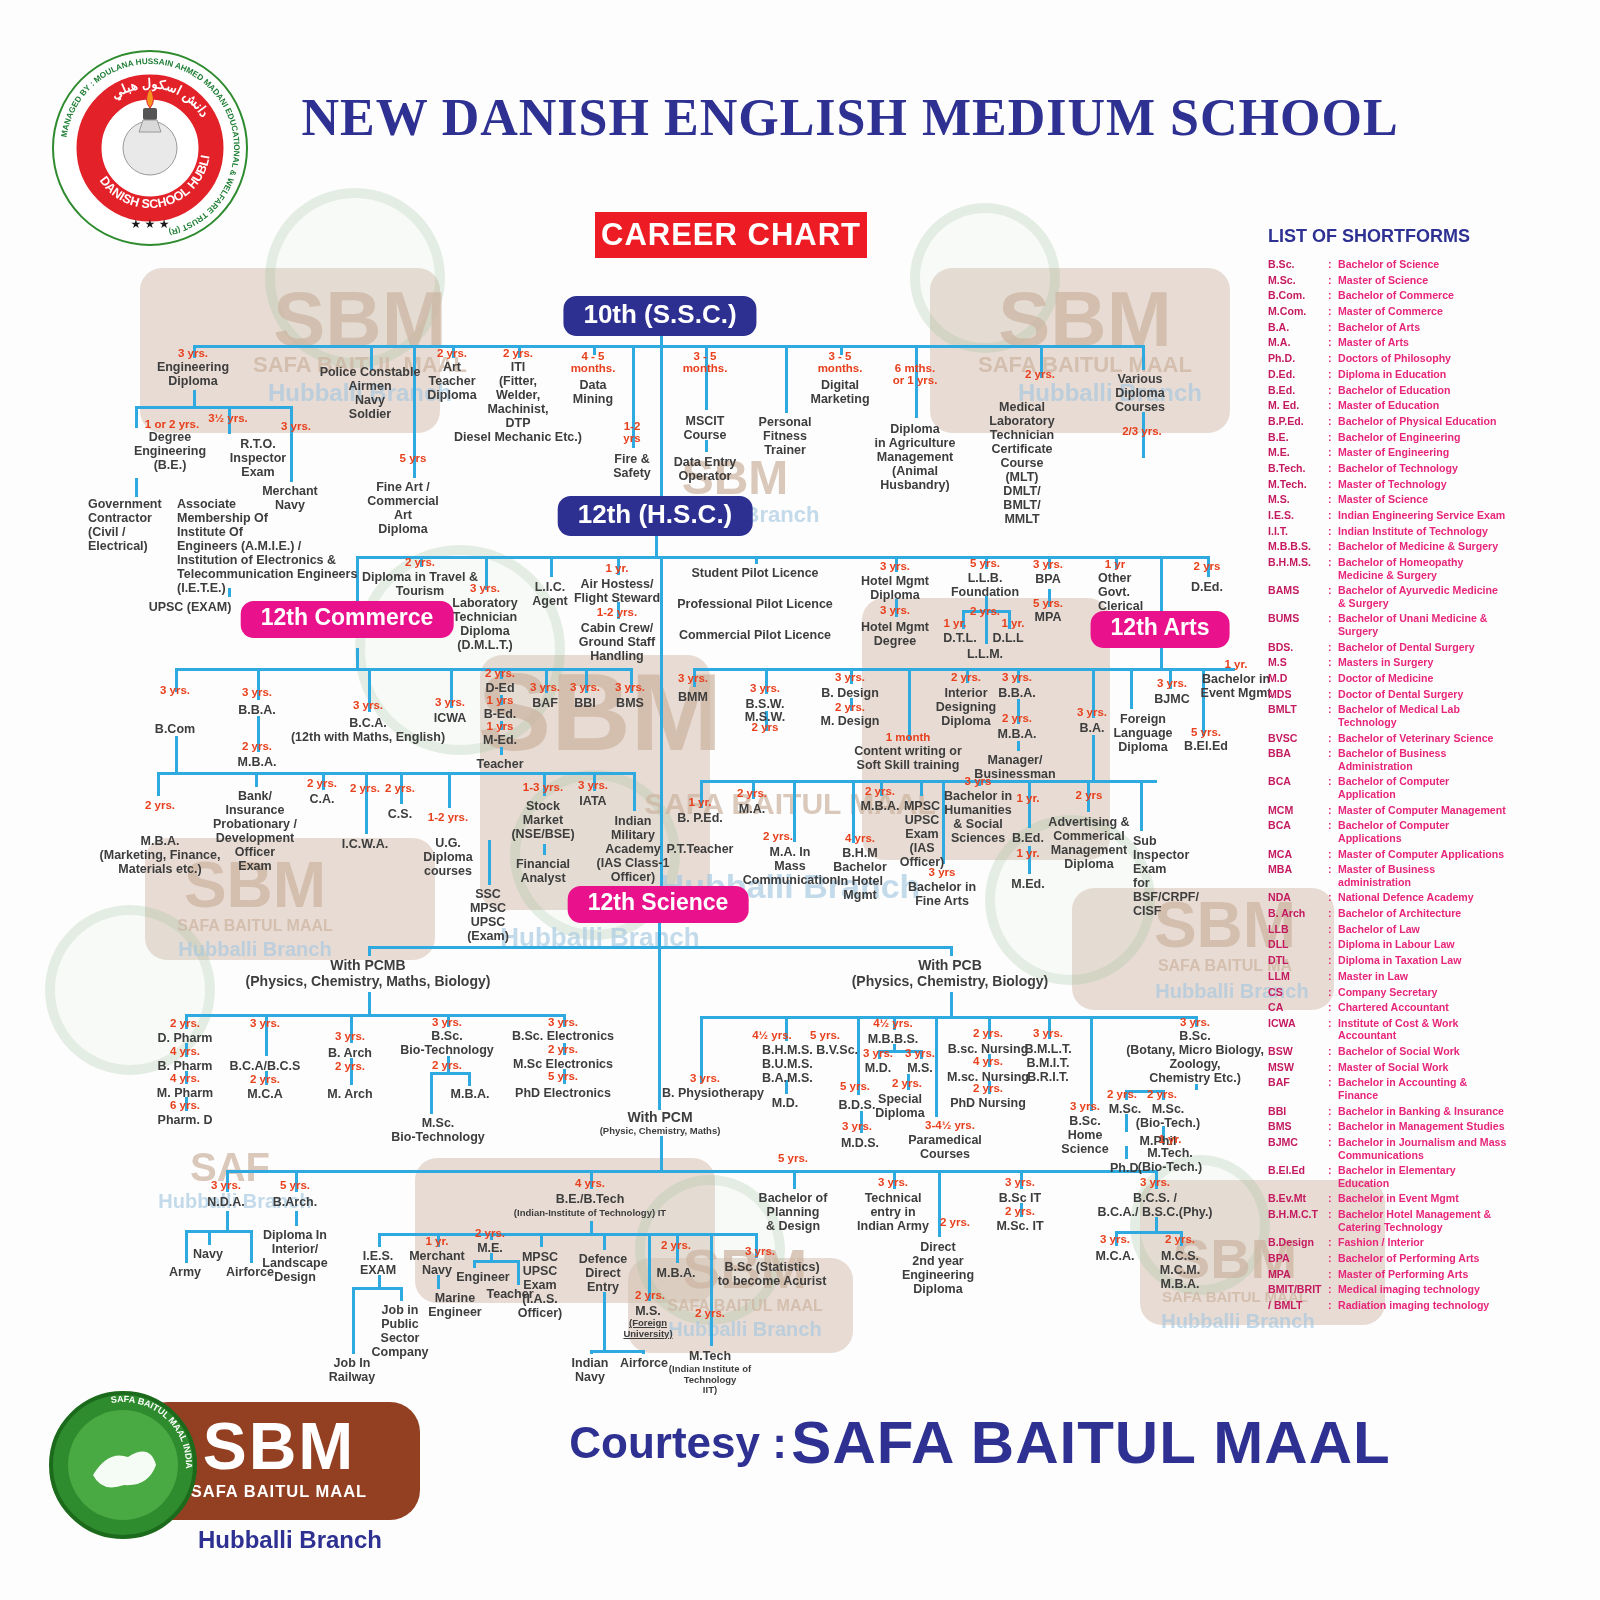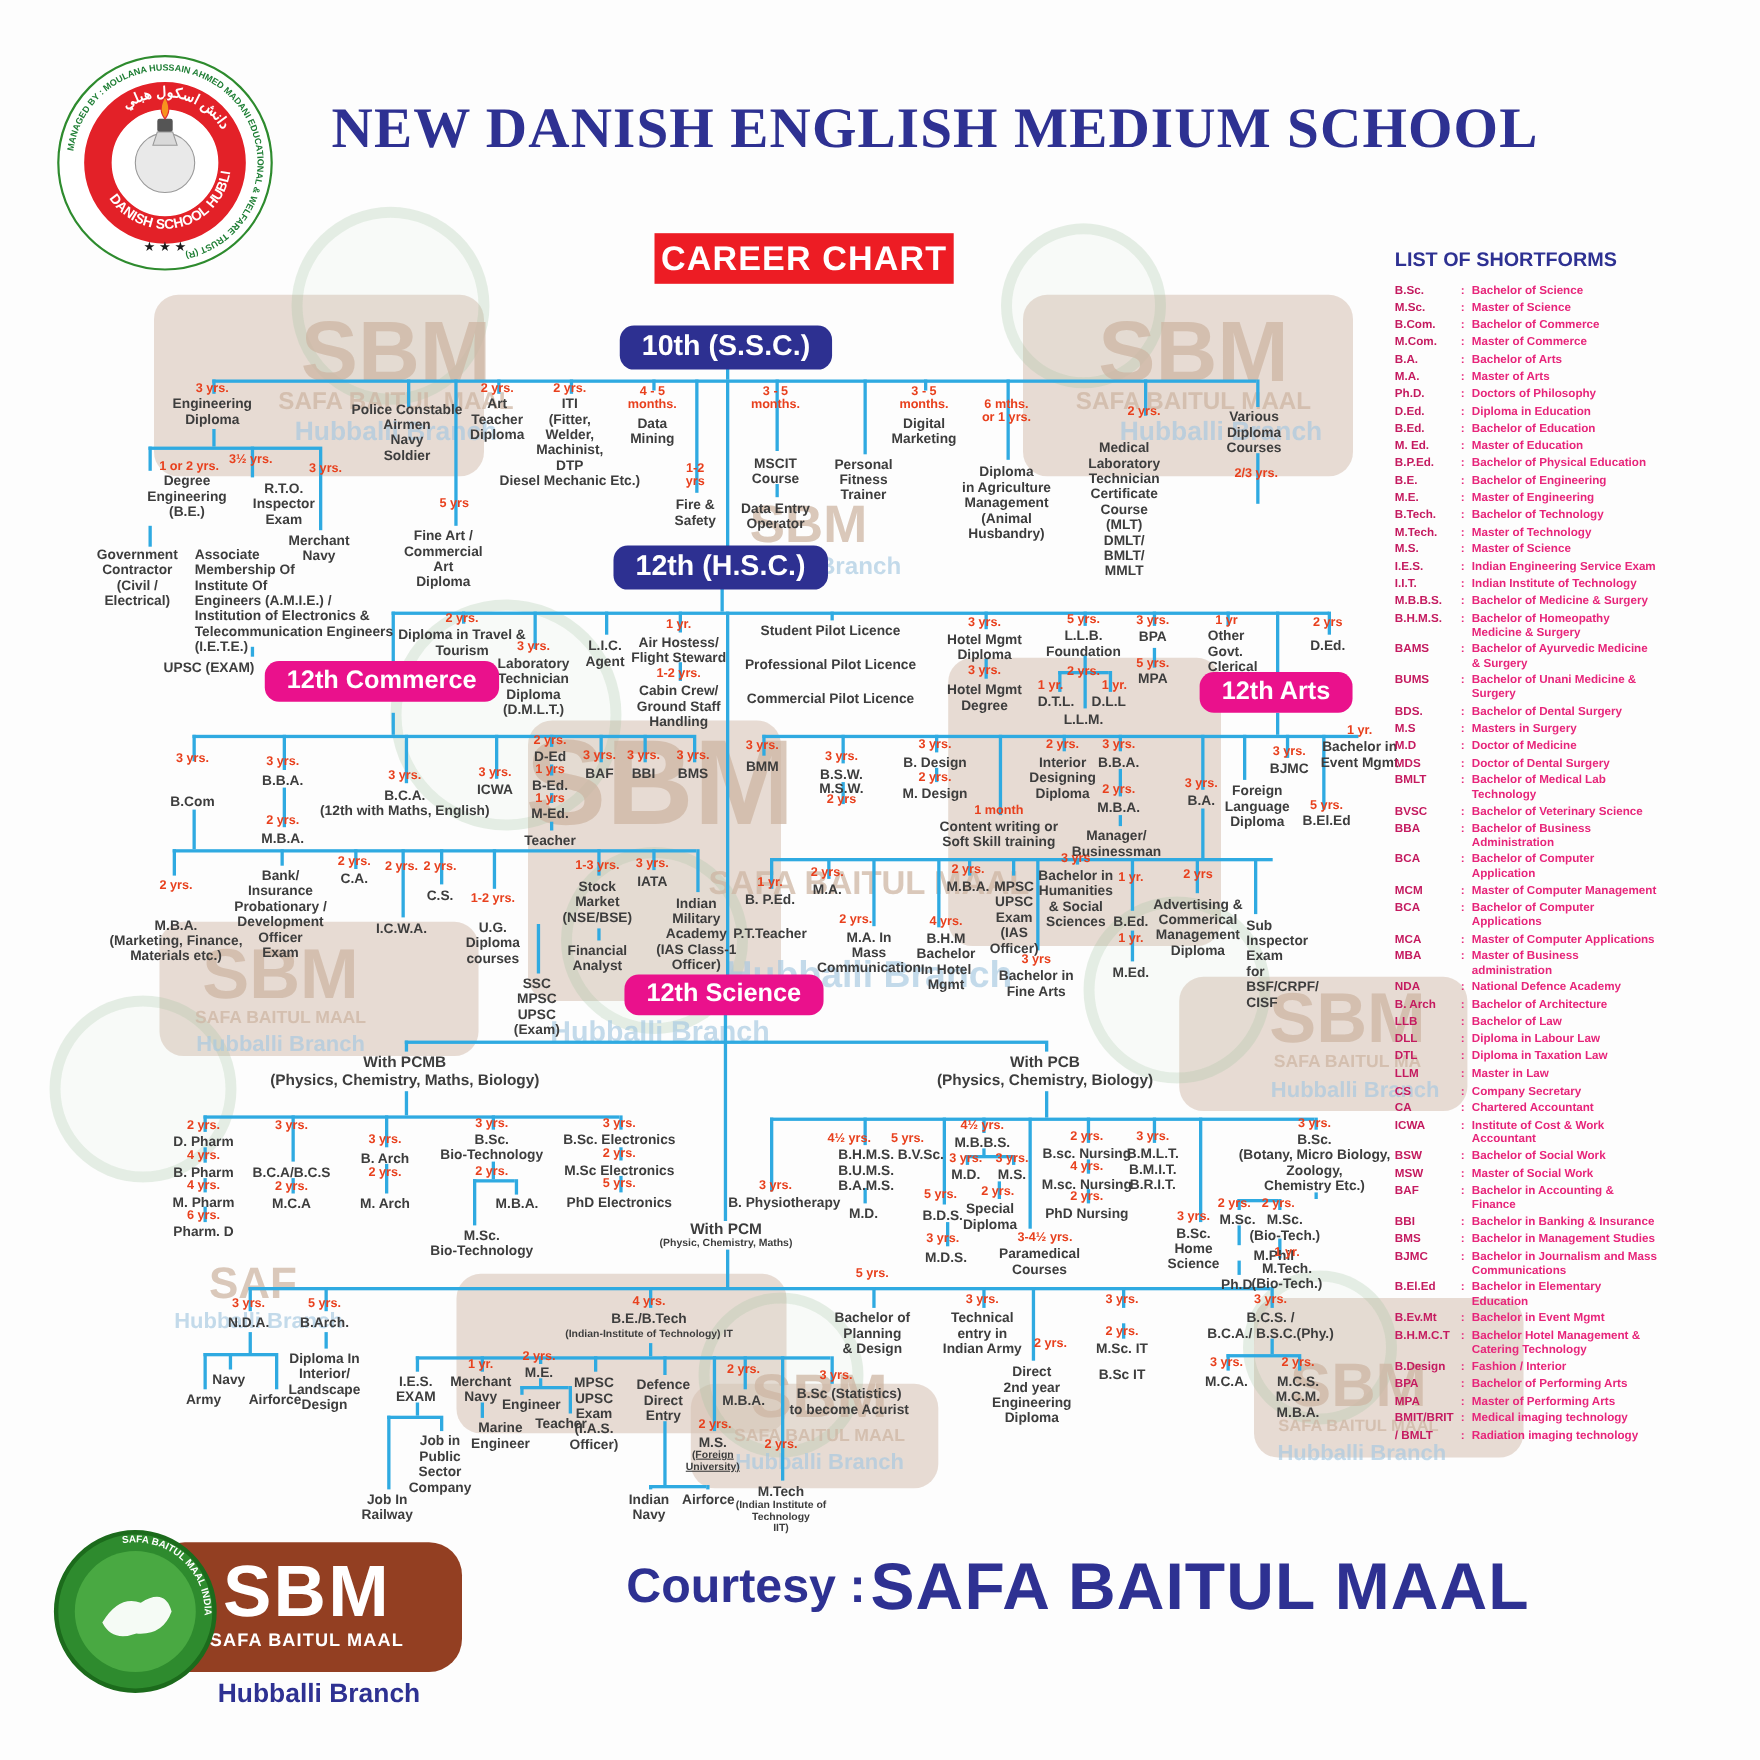--- a/index.html
+++ b/index.html
@@ -688,21 +688,21 @@
 Diploma
 Courses</div>
     <div class="nd" style="left: 170px; top: 430px;">Degree
 Engineering
 (B.E.)</div>
     <div class="nd" style="left: 258px; top: 437px;">R.T.O.
 Inspector
 Exam</div>
     <div class="nd" style="left: 290px; top: 484px;">Merchant
 Navy</div>
-    <div class="nd left" style="left: 88px; top: 497px; text-align: center;">Government
+    <div class="nd left" style="left: 88px; top: 497px;">Government
 Contractor
 (Civil /
 Electrical)</div>
     <div class="nd left" style="left: 177px; top: 497px;">Associate
 Membership Of
 Institute Of
 Engineers (A.M.I.E.) /
 Institution of Electronics &amp;
 Telecommunication Engineers
 (I.E.T.E.)</div>
@@ -942,21 +942,21 @@
     <div class="nd" style="left: 793px; top: 1191px;">Bachelor of
 Planning
 &amp; Design</div>
     <div class="nd" style="left: 893px; top: 1191px;">Technical
 entry in
 Indian Army</div>
     <div class="nd" style="left: 938px; top: 1240px;">Direct
 2nd year
 Engineering
 Diploma</div>
-    <div class="nd" style="left: 1020px; top: 1243px;">B.Sc IT</div>
+    <div class="nd" style="left: 1020px; top: 1191px;">B.Sc IT</div>
     <div class="nd" style="left: 1020px; top: 1219px;">M.Sc. IT</div>
     <div class="nd" style="left: 1155px; top: 1191px;">B.C.S. /
 B.C.A./ B.S.C.(Phy.)</div>
     <div class="nd" style="left: 1115px; top: 1249px;">M.C.A.</div>
     <div class="nd" style="left: 1180px; top: 1249px;">M.C.S.
 M.C.M.
 M.B.A.</div>
     <div class="dur" style="left: 193px; top: 347px;">3 yrs.</div>
     <div class="dur" style="left: 452px; top: 347px;">2 yrs.</div>
     <div class="dur" style="left: 518px; top: 347px;">2 yrs.</div>

